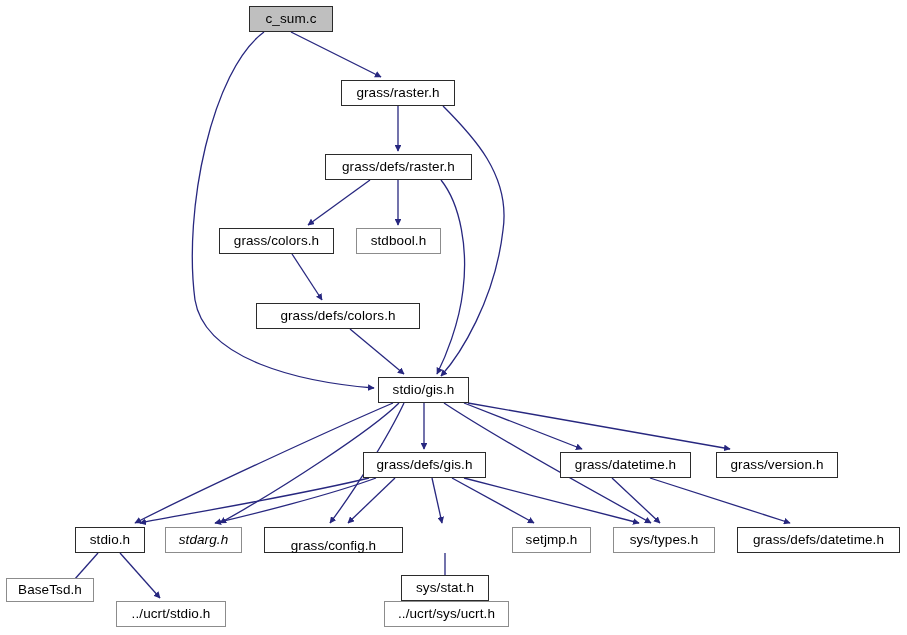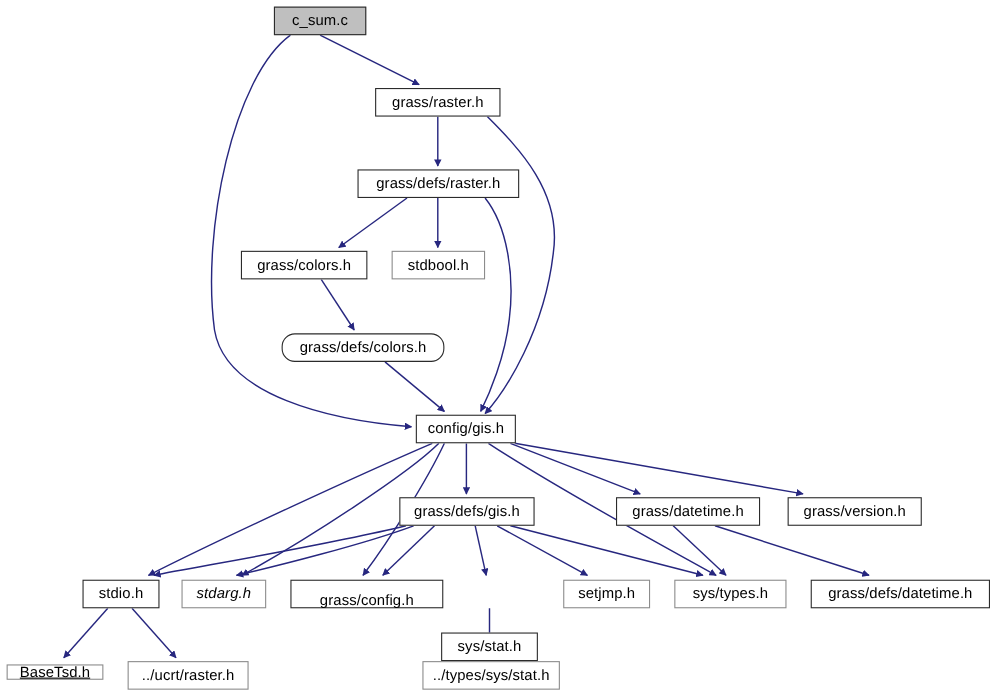--- a/index.html
+++ b/index.html
@@ -102,25 +102,25 @@
       </div>
       <div class="node project" style="left: 325px; top: 154px; width: 147px; height: 26px; border-color: rgb(43, 43, 43);">
         <span class="node-label">grass/defs/raster.h</span>
       </div>
       <div class="node project" style="left: 219px; top: 228px; width: 115px; height: 26px; border-color: rgb(43, 43, 43);">
         <span class="node-label">grass/colors.h</span>
       </div>
       <div class="node system" style="left: 356px; top: 228px; width: 85px; height: 26px; border-color: rgb(140, 140, 140);">
         <span class="node-label">stdbool.h</span>
       </div>
-      <div class="node project" style="left: 256px; top: 303px; width: 148px; height: 26px; border-color: rgb(43, 43, 43); border-radius: 12px;">
+      <div class="node project" style="left: 256px; top: 303px; width: 164px; height: 26px; border-color: rgb(43, 43, 43);">
         <span class="node-label">grass/defs/colors.h</span>
       </div>
       <div class="node project" style="left: 378px; top: 377px; width: 91px; height: 26px; border-color: rgb(43, 43, 43);">
-        <span class="node-label">config/gis.h</span>
+        <span class="node-label">stdio/gis.h</span>
       </div>
       <div class="node project" style="left: 363px; top: 452px; width: 123px; height: 26px; border-color: rgb(43, 43, 43);">
         <span class="node-label">grass/defs/gis.h</span>
       </div>
       <div class="node project" style="left: 560px; top: 452px; width: 131px; height: 26px; border-color: rgb(43, 43, 43);">
         <span class="node-label">grass/datetime.h</span>
       </div>
       <div class="node project" style="left: 716px; top: 452px; width: 122px; height: 26px; border-color: rgb(43, 43, 43);">
         <span class="node-label">grass/version.h</span>
       </div>
@@ -138,23 +138,23 @@
       </div>
       <div class="node system" style="left: 512px; top: 527px; width: 79px; height: 26px; border-color: rgb(140, 140, 140);">
         <span class="node-label">setjmp.h</span>
       </div>
       <div class="node system" style="left: 613px; top: 527px; width: 102px; height: 26px; border-color: rgb(140, 140, 140);">
         <span class="node-label">sys/types.h</span>
       </div>
       <div class="node project" style="left: 737px; top: 527px; width: 163px; height: 26px; border-color: rgb(43, 43, 43);">
         <span class="node-label">grass/defs/datetime.h</span>
       </div>
-      <div class="node system" style="left: 6px; top: 604px; width: 88px; height: 14px; border-color: rgb(140, 140, 140); text-decoration: underline;">
+      <div class="node system" style="left: 6px; top: 578px; width: 88px; height: 24px; border-color: rgb(140, 140, 140);">
         <span class="node-label">BaseTsd.h</span>
       </div>
       <div class="node system" style="left: 116px; top: 601px; width: 110px; height: 26px; border-color: rgb(140, 140, 140);">
-        <span class="node-label">../ucrt/raster.h</span>
+        <span class="node-label">../ucrt/stdio.h</span>
       </div>
       <div class="node system" style="left: 384px; top: 601px; width: 125px; height: 26px; border-color: rgb(140, 140, 140);">
-        <span class="node-label">../types/sys/stat.h</span>
+        <span class="node-label">../ucrt/sys/ucrt.h</span>
       </div>
     </div>
 </div>
 
 </body></html>

